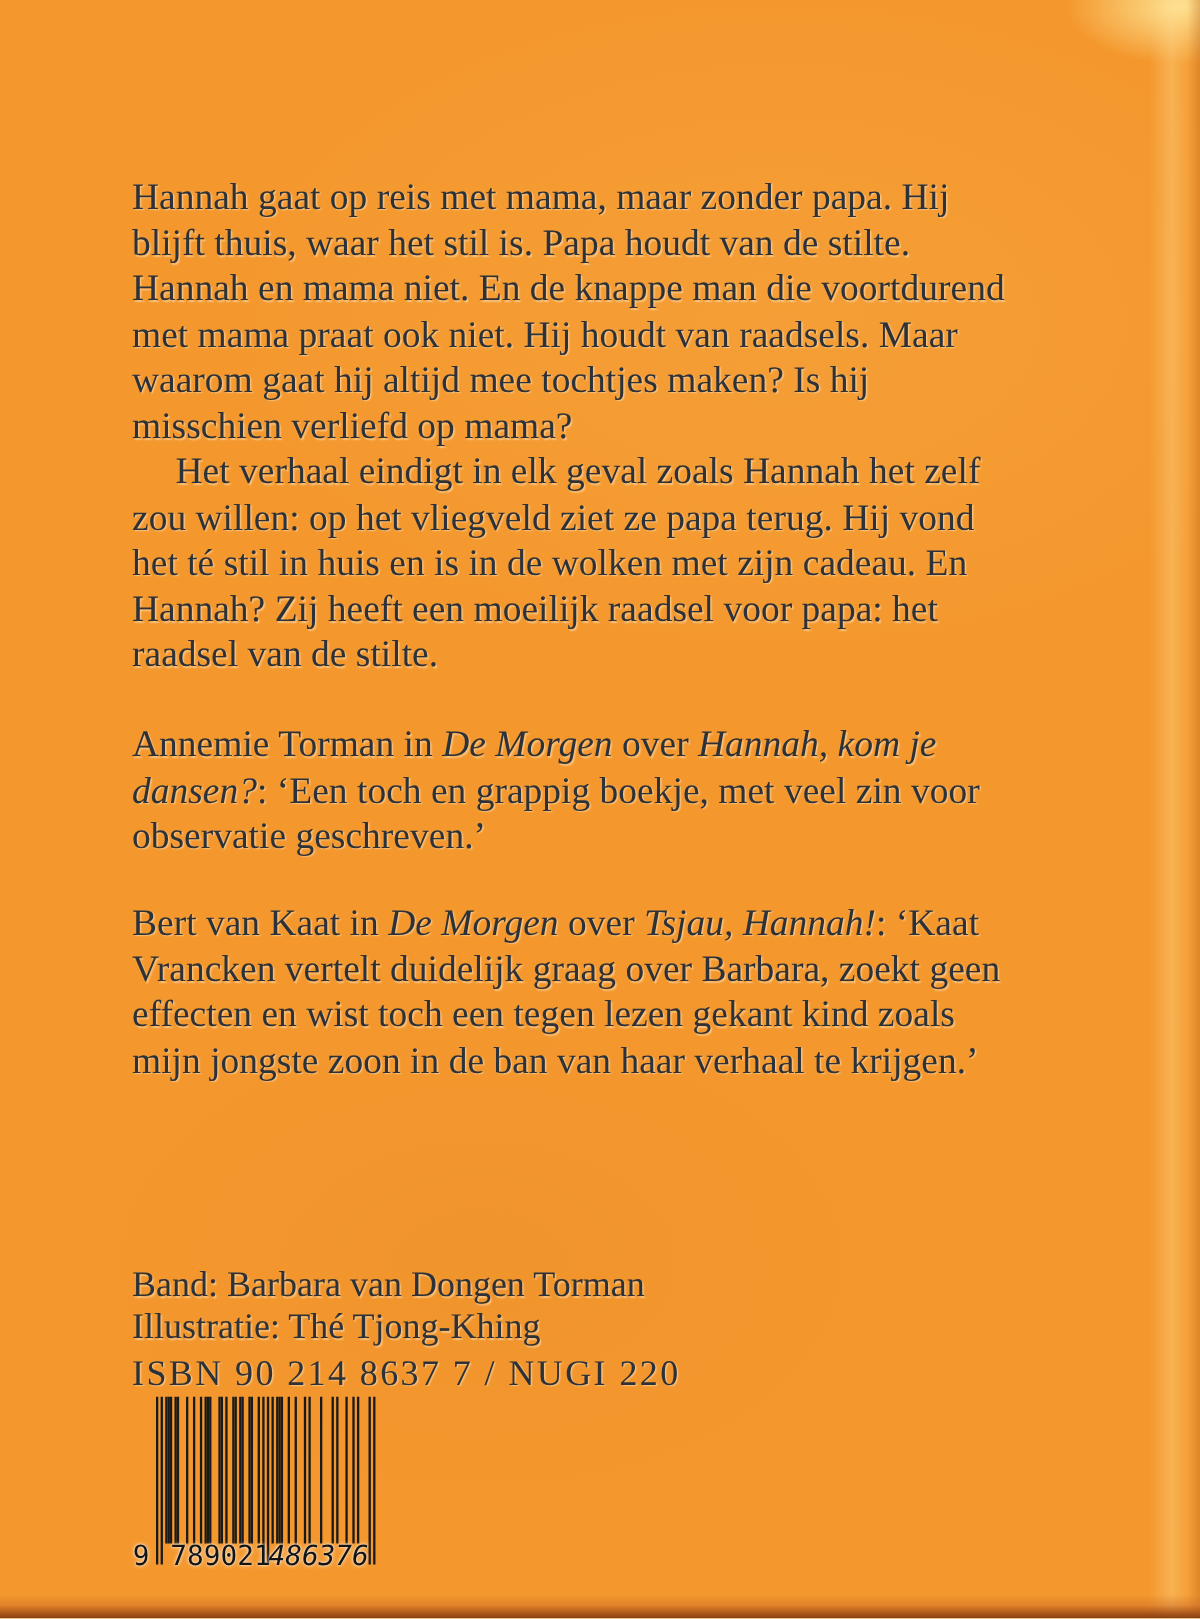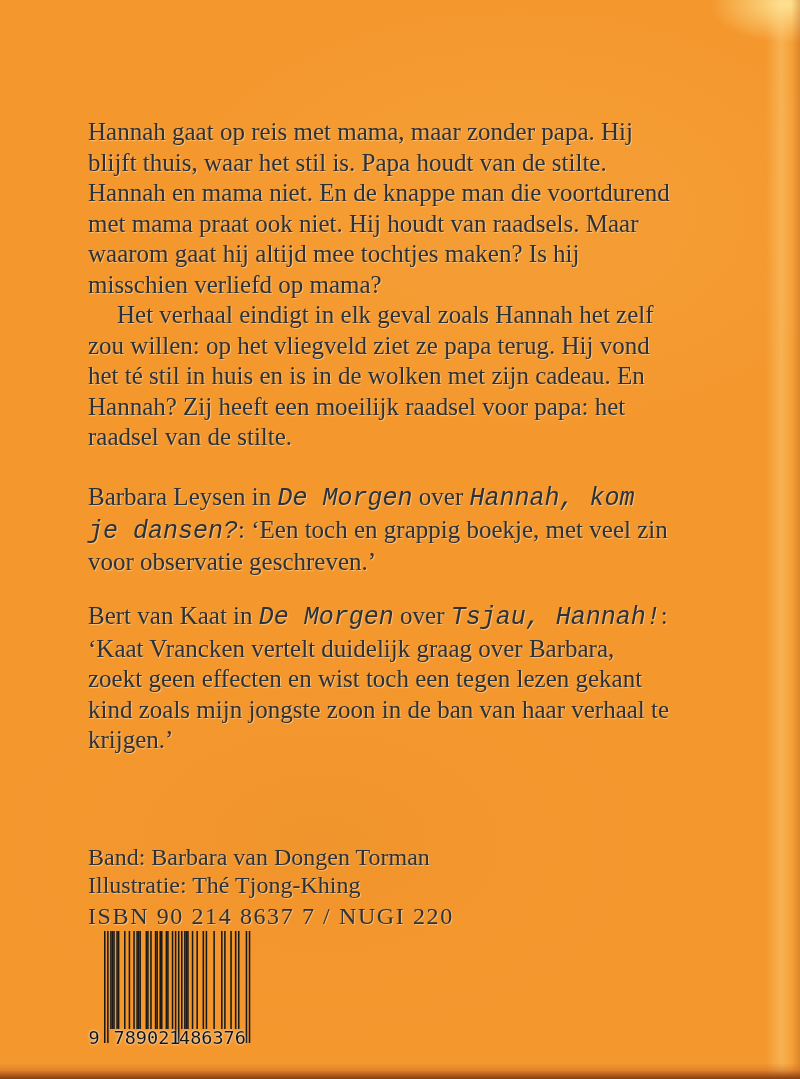--- a/index.html
+++ b/index.html
@@ -47,21 +47,21 @@
   }
   .para {
     position: absolute;
     left: 88px;
     width: 582px;
     font-size: 25px;
     line-height: 30.5px;
     text-shadow: 1px 1px 1px rgba(255,250,233,0.45);
     margin: 0;
   }
-  .para i { font-style: italic; font-family: Liberation Mono, monospace; }
+  .para i { font-style: italic; }
   .indent { text-indent: 29px; }
   .synopsis-block { top: 117px; }
   .review-1 { top: 482px; }
   .review-2 { top: 601px; }
   .credits {
     position: absolute;
     left: 88px;
     top: 844px;
     font-size: 24px;
     line-height: 27.5px;
@@ -85,33 +85,33 @@
     position: absolute;
     font-family: "DejaVu Sans Mono", monospace;
     font-size: 18.5px;
     color: #141414;
     text-shadow: 0 0 3px rgba(255,255,255,0.85), 0 0 1px rgba(255,255,255,0.9);
     top: 96px;
     text-align: center;
   }
   .bd-first { left: 0px; width: 16px; }
   .bd-left  { left: 22px; width: 78px; }
-  .bd-right { left: 93px; width: 44px; }
+  .bd-right { left: 93px; width: 44px; font-style: italic; }
 </style>
 </head>
 <body>
 
 <div class="cover">
 
   <div class="para synopsis-block">
     <p class="credit-line">Hannah gaat op reis met mama, maar zonder papa. Hij blijft thuis, waar het stil is. Papa houdt van de stilte. Hannah en mama niet. En de knappe man die voortdurend met mama praat ook niet. Hij houdt van raadsels. Maar waarom gaat hij altijd mee tochtjes maken? Is hij misschien verliefd op mama?</p>
     <p class="credit-line indent">Het verhaal eindigt in elk geval zoals Hannah het zelf zou willen: op het vliegveld ziet ze papa terug. Hij vond het té stil in huis en is in de wolken met zijn cadeau. En Hannah? Zij heeft een moeilijk raadsel voor papa: het raadsel van de stilte.</p>
   </div>
 
-  <p class="para review-1"><span>Barbara Leysen in </span><i>De Morgen</i><span> over </span><i>Hannah, kom je dansen?</i><span>: </span><span>‘Een toch en grappig boekje, met veel zin voor observatie geschreven.’</span></p>
+  <p class="para review-1"><span>Annemie Torman in </span><i>De Morgen</i><span> over </span><i>Hannah, kom je dansen?</i><span>: </span><span>‘Een toch en grappig boekje, met veel zin voor observatie geschreven.’</span></p>
 
   <p class="para review-2"><span>Bert van Kaat in </span><i>De Morgen</i><span> over </span><i>Tsjau, Hannah!</i><span>: </span><span>‘Kaat Vrancken vertelt duidelijk graag over Barbara, zoekt geen effecten en wist toch een tegen lezen gekant kind zoals mijn jongste zoon in de ban van haar verhaal te krijgen.’</span></p>
 
   <div class="credits">
     <p class="credit-line">Band: Barbara van Dongen Torman</p>
     <p class="credit-line">Illustratie: Thé Tjong-Khing</p>
     <p class="credit-line isbn-line">ISBN 90 214 8637 7 / NUGI 220</p>
   </div>
 
   <div class="barcode">

